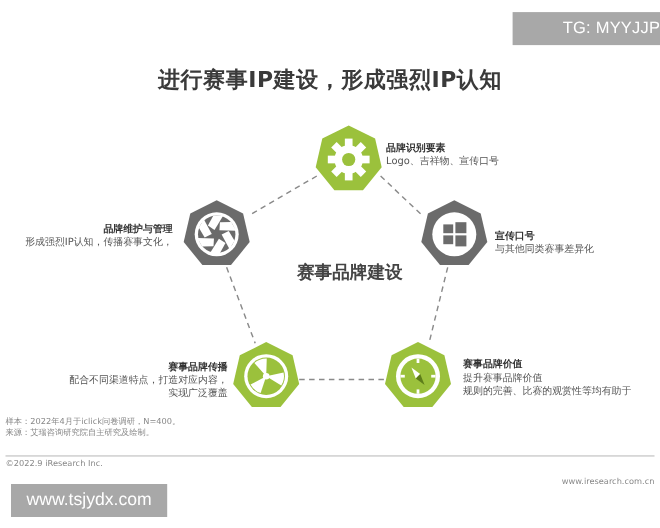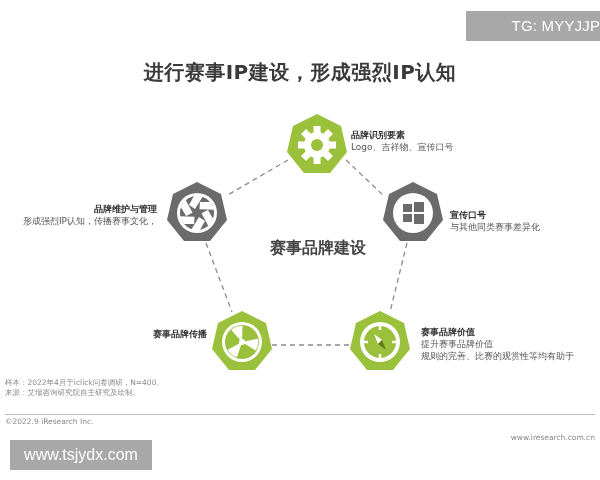--- a/index.html
+++ b/index.html
@@ -141,20 +141,22 @@
 </div>
 
 <div class="node-text" style="left:421px; top:326px;">
   <div class="nt">赛事品牌价值</div>
   <div>提升赛事品牌价值</div>
   <div>规则的完善、比赛的观赏性等均有助于</div>
 </div>
 
 <div class="node-text right" style="right:393px; top:328px;margin-left:20px;">
   <div class="nt">赛事品牌传播</div>
+  <div>配合不同渠道特点，打造对应内容，</div>
+  <div>实现广泛覆盖</div>
 </div>
 
 <div class="node-text right" style="right:443px; top:203px;">
   <div class="nt">品牌维护与管理</div>
   <div>形成强烈IP认知，传播赛事文化，</div>
 </div>
 
 <div class="notes">
   <div>样本：2022年4月于iclick问卷调研，N=400。</div>
   <div>来源：艾瑞咨询研究院自主研究及绘制。</div>

